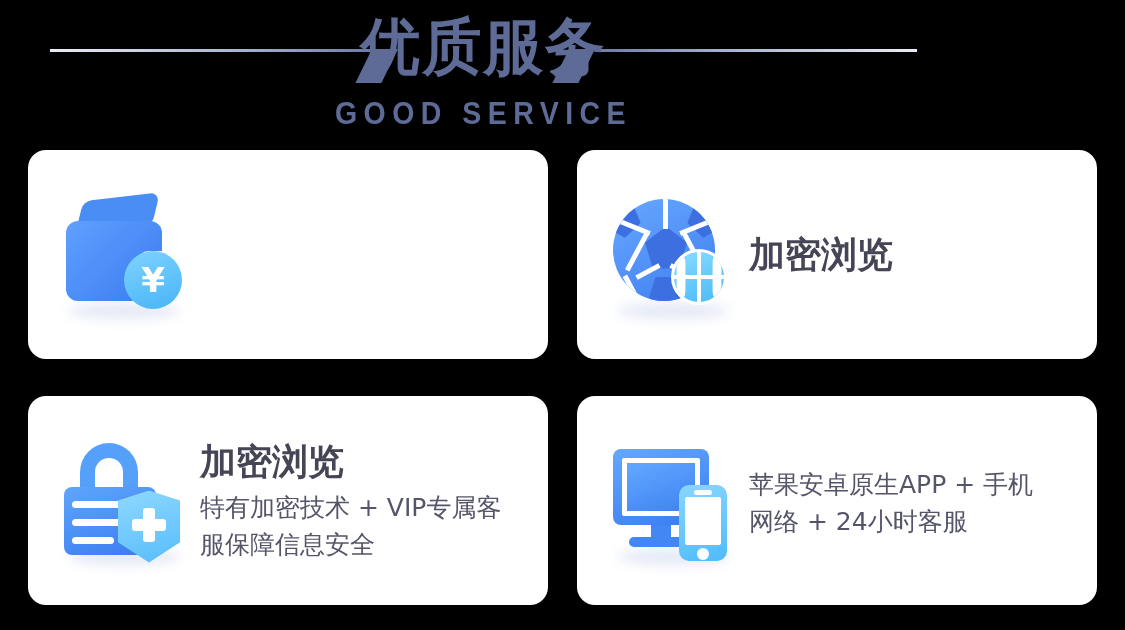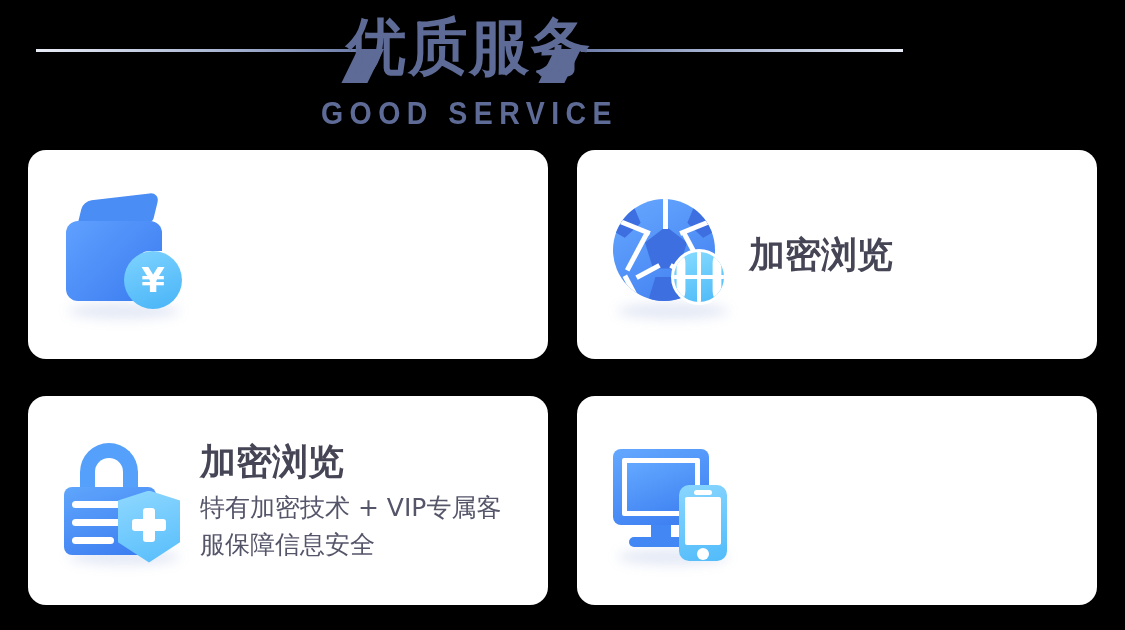--- a/index.html
+++ b/index.html
@@ -11,21 +11,21 @@
     width: 1125px;
     height: 630px;
     overflow: hidden;
     font-family: "Liberation Sans", "DejaVu Sans", sans-serif;
     position: relative;
   }
 
   
   .header {
     position: absolute;
-    left: 4px;
+    left: 18px;
     top: 0;
     width: 931px;
     height: 140px;
   }
   .header-rule {
     position: absolute;
     top: 49px;
     height: 3px;
     background: linear-gradient(90deg, #e8ecf6 0%, #a6b2d0 60%, #6c7ca8 100%);
   }
@@ -377,16 +377,17 @@
       <div class="ic monitor-screen"></div>
       <div class="ic monitor-inner"></div>
       <div class="ic monitor-neck"></div>
       <div class="ic monitor-base"></div>
       <div class="ic phone"></div>
       <div class="ic phone-screen"></div>
       <div class="ic phone-speaker"></div>
       <div class="ic phone-home"></div>
     </div>
     <div class="card-text">
+      <div class="card-desc">苹果安卓原生APP + 手机<br>网络 + 24小时客服</div>
     </div>
   </div>
 
 </div>
 
 </body></html>

